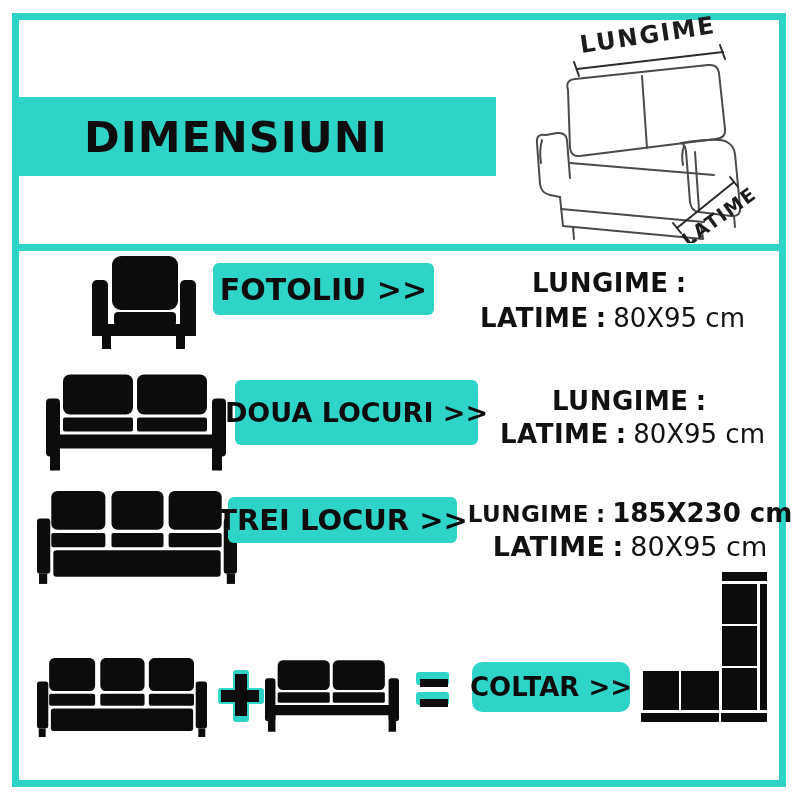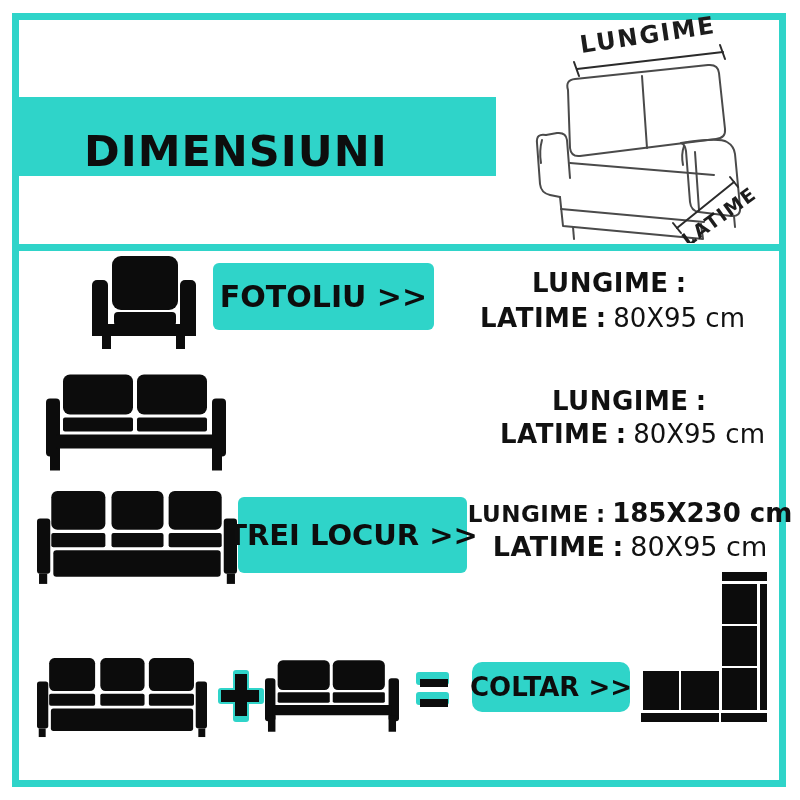--- a/index.html
+++ b/index.html
@@ -7,21 +7,21 @@
     position:relative;width:800px;height:800px;background:#fff;overflow:hidden;
     font-family:"DejaVu Sans","Liberation Sans",sans-serif;color:#111;
   }
   .abs{position:absolute;}
   
   .frame{left:12px;top:13px;width:760px;height:760px;border:7px solid var(--teal);}
   .divider{left:12px;top:244px;width:774px;height:7px;background:var(--teal);}
   
   .banner{
     left:12px;top:97px;width:484px;height:79px;background:var(--teal);
-    display:flex;align-items:flex-end;padding-left:72px;box-sizing:border-box;
+    display:flex;align-items:center;padding-left:72px;box-sizing:border-box;
   }
   .banner span{font-size:43px;font-weight:800;letter-spacing:1px;color:#0d0d0d;}
   
   .badge{
     background:var(--teal);color:#0d0d0d;font-weight:800;white-space:nowrap;
     display:flex;align-items:center;justify-content:center;border-radius:6px;
   }
   
   .dims{display:flex;flex-direction:column;align-items:center;}
   .dim-line{display:flex;align-items:baseline;white-space:nowrap;}
@@ -85,21 +85,21 @@
     <svg width="108" height="95" viewBox="0 0 108 95" class="icon-black">
       <rect x="22" y="2" width="66" height="54" rx="9"></rect>
       <rect x="24" y="58" width="62" height="14" rx="4"></rect>
       <rect x="2" y="26" width="16" height="56" rx="5"></rect>
       <rect x="90" y="26" width="16" height="56" rx="5"></rect>
       <rect x="2" y="70" width="104" height="12"></rect>
       <rect x="12" y="82" width="9" height="13"></rect>
       <rect x="86" y="82" width="9" height="13"></rect>
     </svg>
   </div>
-  <div class="abs badge" style="left:213px;top:263px;width:221px;height:67px;font-size:30px;">FOTOLIU &gt;&gt;</div>
+  <div class="abs badge" style="left:213px;top:263px;width:221px;height:52px;font-size:30px;">FOTOLIU &gt;&gt;</div>
   <div class="abs dims" style="left:440px;top:266px;width:345px;font-size:26px;">
     <div class="dim-line" style="line-height:35px;">
       <span class="dim-label">LUNGIME</span>
       <span class="dim-sep">:</span>
     </div>
     <div class="dim-line" style="line-height:34px;">
       <span class="dim-label">LATIME</span>
       <span class="dim-sep">:</span>
       <span class="dim-value">80X95 cm</span>
     </div>
@@ -111,20 +111,21 @@
       <rect x="166" y="24" width="14" height="58" rx="4"></rect>
       <rect x="17" y="0" width="70" height="40" rx="7"></rect>
       <rect x="91" y="0" width="70" height="40" rx="7"></rect>
       <rect x="17" y="43" width="70" height="14" rx="2"></rect>
       <rect x="91" y="43" width="70" height="14" rx="2"></rect>
       <rect x="10" y="60" width="160" height="14" rx="2"></rect>
       <rect x="4" y="74" width="10" height="22"></rect>
       <rect x="166" y="74" width="10" height="22"></rect>
     </svg>
   </div>
+  <div class="abs badge" style="left:235px;top:380px;width:243px;height:65px;font-size:27px;">DOUA LOCURI &gt;&gt;</div>
   <div class="abs dims" style="left:475px;top:385px;width:315px;font-size:26px;">
     <div class="dim-line" style="line-height:33px;">
       <span class="dim-label">LUNGIME</span>
       <span class="dim-sep">:</span>
     </div>
     <div class="dim-line" style="line-height:33px;">
       <span class="dim-label">LATIME</span>
       <span class="dim-sep">:</span>
       <span class="dim-value">80X95 cm</span>
     </div>
@@ -138,21 +139,21 @@
       <rect x="186" y="81" width="8" height="10"></rect>
       <rect x="14" y="0" width="53" height="38" rx="6"></rect>
       <rect x="73" y="0" width="51" height="38" rx="6"></rect>
       <rect x="129" y="0" width="52" height="38" rx="6"></rect>
       <rect x="14" y="41" width="53" height="14" rx="2"></rect>
       <rect x="73" y="41" width="51" height="14" rx="2"></rect>
       <rect x="129" y="41" width="52" height="14" rx="2"></rect>
       <rect x="16" y="58" width="164" height="26" rx="3"></rect>
     </svg>
   </div>
-  <div class="abs badge" style="left:238px;top:497px;width:229px;height:76px;font-size:29px;">TREI LOCUR &gt;&gt;</div>
+  <div class="abs badge" style="left:228px;top:497px;width:229px;height:46px;font-size:29px;">TREI LOCUR &gt;&gt;</div>
   <div class="abs dims" style="left:470px;top:498px;width:320px;">
     <div class="dim-line" style="line-height:31px;font-size:23px;">
       <span class="dim-label">LUNGIME</span>
       <span class="dim-sep">:</span>
       <span class="dim-value" style="font-size:26px;font-weight:bold;">185X230 cm</span>
     </div>
     <div class="dim-line" style="line-height:34px;font-size:27px;">
       <span class="dim-label">LATIME</span>
       <span class="dim-sep">:</span>
       <span class="dim-value">80X95 cm</span>

